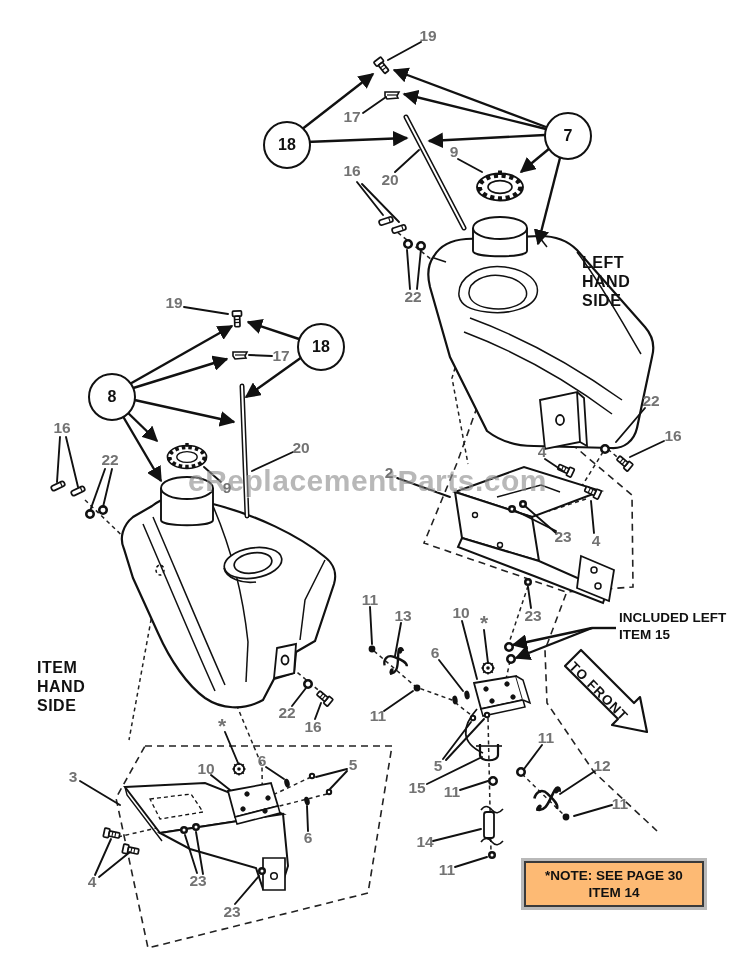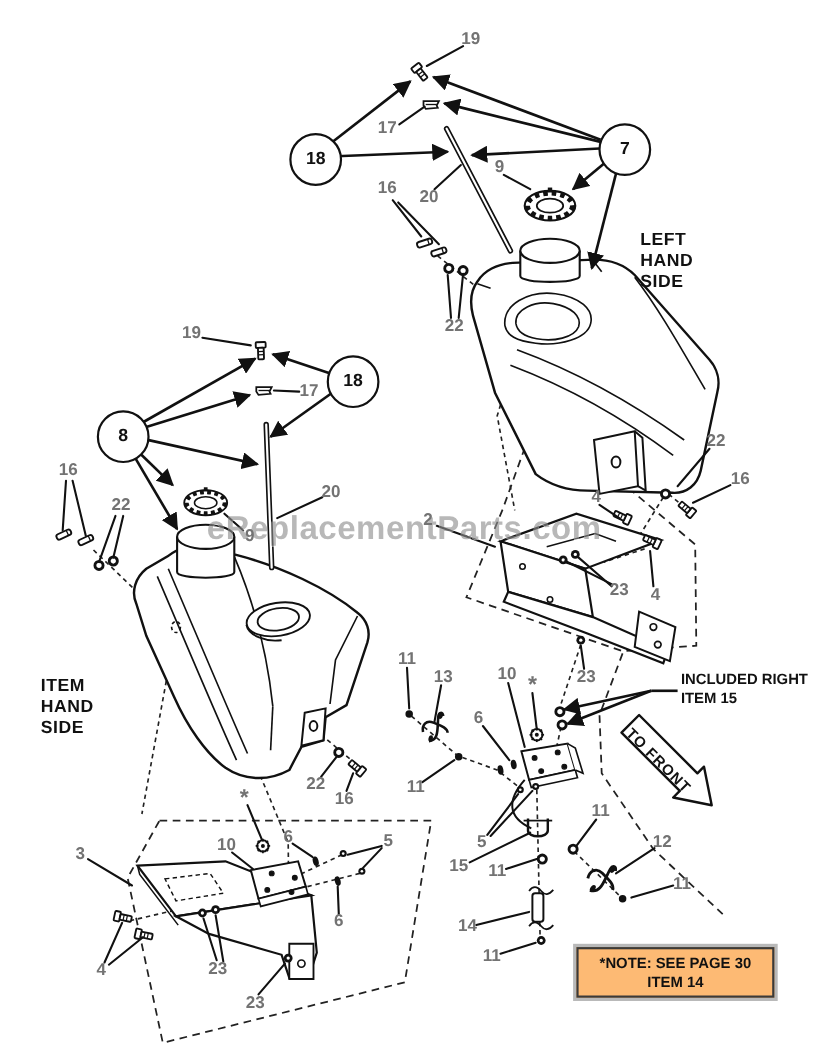--- a/index.html
+++ b/index.html
@@ -8,21 +8,21 @@
   svg{position:absolute;left:0;top:0;}
   .layer{position:absolute;left:0;top:0;width:100%;height:100%;pointer-events:none;}
   .callout{position:absolute;transform:translate(-50%,-50%);font-weight:bold;
            font-size:15.5px;color:#737373;white-space:nowrap;}
   .callout.star{font-size:21px;line-height:10px;}
   .circle-ref{position:absolute;width:44px;height:44px;margin-left:-22px;margin-top:-22px;
               border:2.5px solid #111;border-radius:50%;background:#fff;
               display:flex;align-items:center;justify-content:center;
               font-weight:bold;font-size:16px;}
   .side-label{position:absolute;font-weight:bold;font-size:16px;line-height:19px;
-              letter-spacing:.5px;}
+              letter-spacing:.5px;margin-top:44px;}
   .watermark{position:absolute;left:188px;top:464px;font-weight:bold;font-size:30px;
              color:#8e8e8e;opacity:.62;letter-spacing:.5px;
              text-shadow:0 1px 0 rgba(255,255,255,.85);}
   .included-note{position:absolute;left:619px;top:610px;font-weight:bold;font-size:13.5px;
                  line-height:16.5px;}
   .note-box{position:absolute;left:524px;top:861px;width:172px;border:2px solid #3a3a3a;
             box-shadow:0 0 0 3px #b9b9b9;background:#fdba74;text-align:center;
             font-weight:bold;font-size:13.5px;line-height:17px;padding:4px 2px;}
 </style>
 </head>
@@ -426,21 +426,21 @@
   <div>HAND</div>
   <div>SIDE</div>
 </div>
 <div class="side-label" style="left:37px;top:614px;">
   <div>ITEM</div>
   <div>HAND</div>
   <div>SIDE</div>
 </div>
 
 <div class="included-note">
-  <div>INCLUDED RIGHT</div>
+  <div>INCLUDED LEFT</div>
   <div>ITEM 15</div>
 </div>
 
 <div class="note-box">
   <div>*NOTE: SEE PAGE 30</div>
   <div>ITEM 14</div>
 </div>
 
 </div>
 

